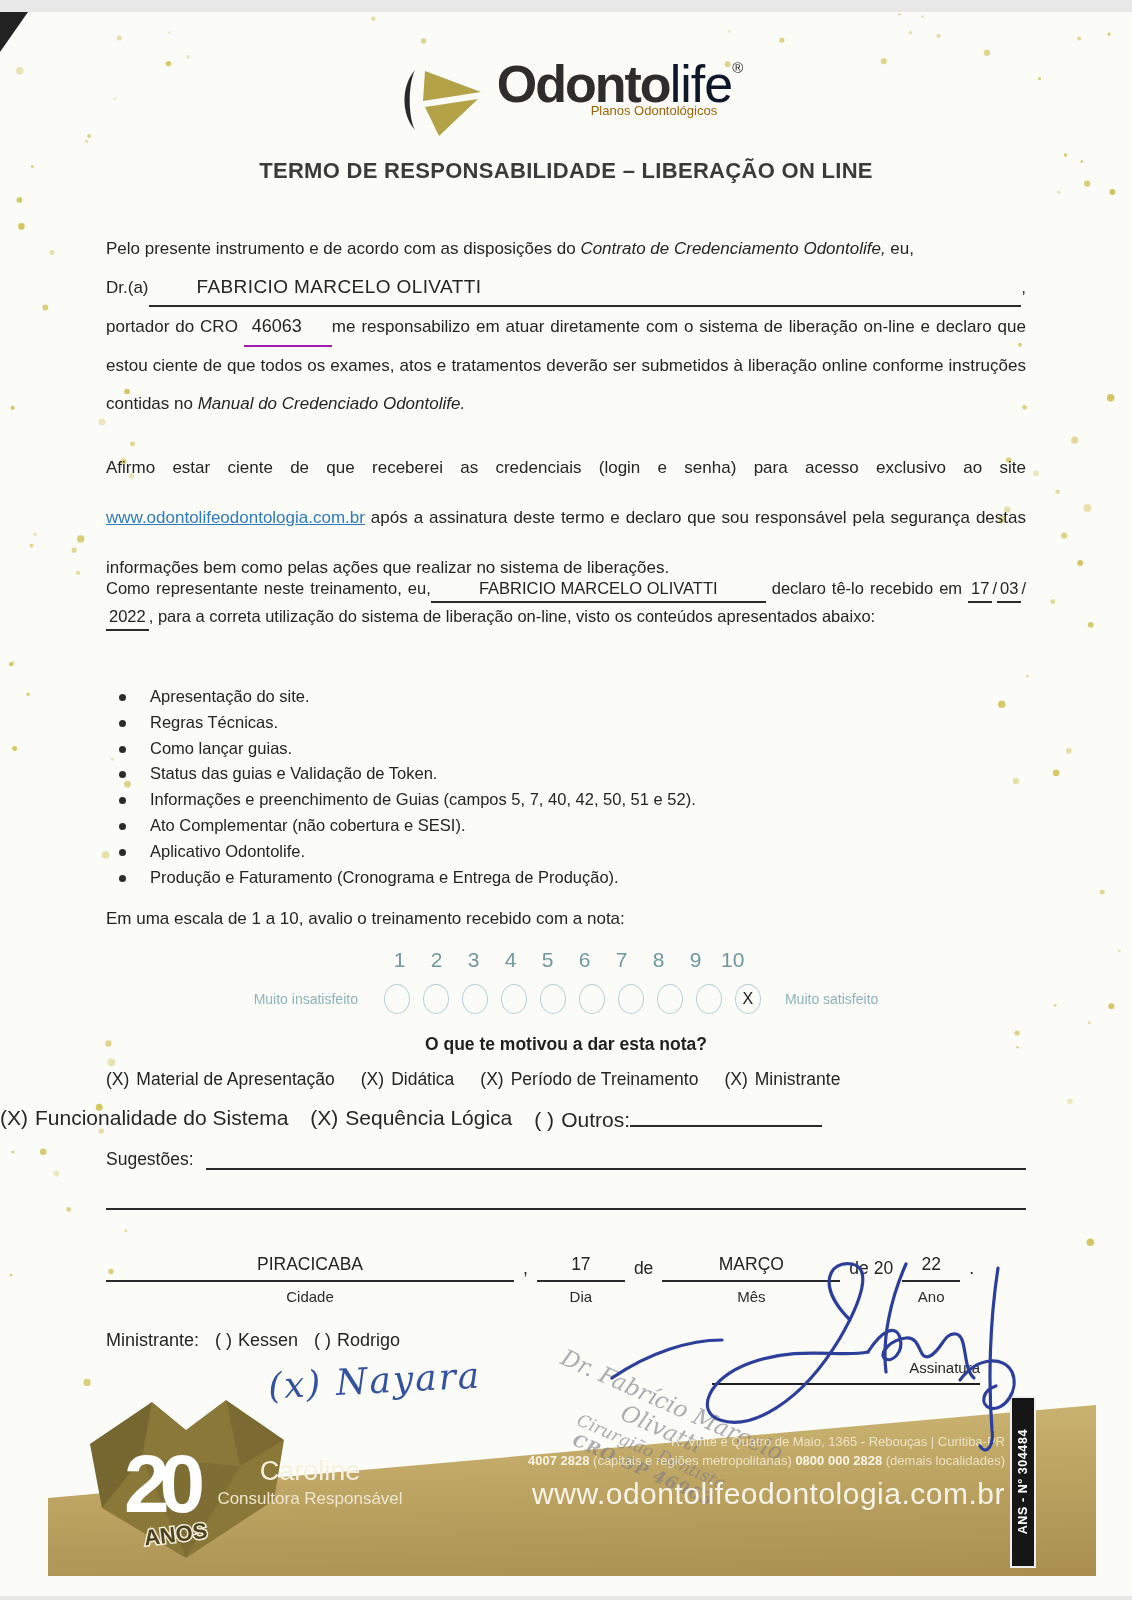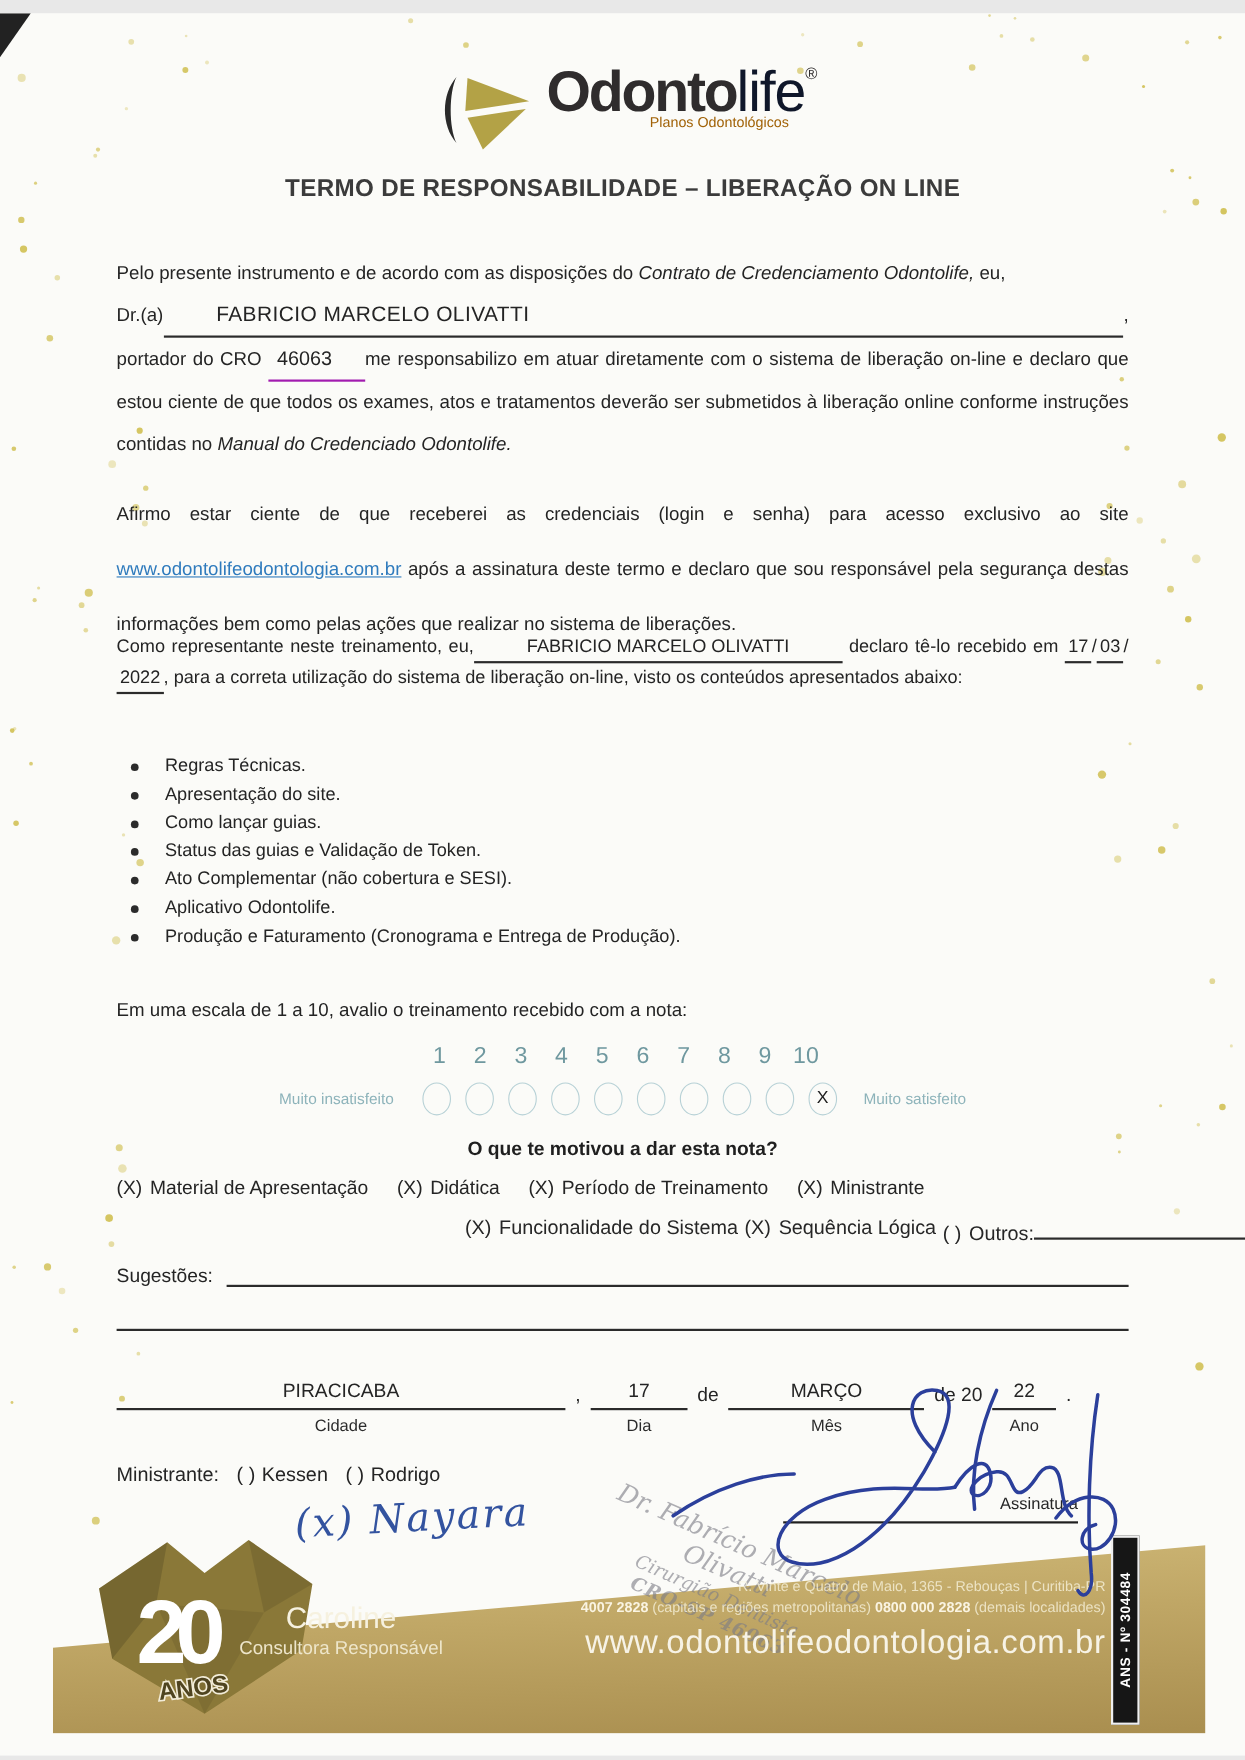--- a/index.html
+++ b/index.html
@@ -49,21 +49,21 @@
   .num-row span{width:23px;text-align:center;font-size:21px;color:#6f989f;}
   .circle-row{position:absolute;top:972px;left:0;width:100%;display:flex;justify-content:center;align-items:center;}
   .scale-label{font-size:14px;color:#8db3ba;}
   .scale-label.l{margin-right:26px;text-align:center;} .scale-label.r{margin-left:24px;}
   .circles{display:flex;gap:13px;}
   .circle{width:24px;height:28px;border:1.5px solid #b7d1d6;border-radius:50%;
     display:flex;align-items:center;justify-content:center;font-size:16px;color:#1c1c1c;background:transparent;}
 
   .question{position:absolute;top:1022px;left:0;width:100%;text-align:center;font-weight:700;font-size:17.5px;color:#1f1f1f;}
   .cb-row1{top:1057px;display:flex;gap:26px;font-size:17.5px;}
-  .cb-row2{position:absolute;top:1094px;left:0;width:100%;display:flex;justify-content:flex-end;gap:6px;font-size:18px;}
+  .cb-row2{position:absolute;top:1094px;left:0;width:100%;display:flex;justify-content:flex-start;gap:22px;font-size:21px;}
   .cb .mk{margin-right:7px;}
   .blank-line{display:inline-block;width:192px;border-bottom:2px solid #2b2b2b;height:19px;}
 
   .sug-row{top:1132px;display:flex;align-items:flex-end;font-size:17.5px;}
   .sug-fill{flex:1;border-bottom:2.5px solid #2b2b2b;height:24px;margin-left:12px;}
   .rule-2{position:absolute;left:106px;width:920px;top:1196px;border-top:2.5px solid #2b2b2b;}
 
   .citydate{top:1242px;display:flex;align-items:flex-start;font-size:17.5px;width:880px;}
   .field{display:flex;flex-direction:column;align-items:center;}
   .field .val{border-bottom:2px solid #2b2b2b;width:100%;text-align:center;height:26px;}
@@ -238,24 +238,25 @@
 
   <div class="body-block p2 justify">
     <span>Afirmo estar ciente de que receberei as credenciais (login e senha) para acesso exclusivo ao site </span><span class="site-link">www.odontolifeodontologia.com.br</span><span> após a assinatura deste termo e declaro que sou responsável pela segurança destas informações bem como pelas ações que realizar no sistema de liberações.</span>
   </div>
 
   <div class="body-block p3 justify">
     <span>Como representante neste treinamento, eu,</span><span class="name-field">FABRICIO MARCELO OLIVATTI</span><span> declaro tê-lo recebido em </span><span class="date-field">17</span><span>/</span><span class="date-field">03</span><span>/</span><span class="date-field">2022</span><span>,  para a correta utilização do sistema de liberação on-line, visto os conteúdos apresentados abaixo:</span>
   </div>
 
   <ul class="body-block topics">
+    <li>Apresentação do site.</li>
     <li>Regras Técnicas.</li>
-    <li>Apresentação do site.</li>
     <li>Como lançar guias.</li>
     <li>Status das guias e Validação de Token.</li>
+    <li>Informações e preenchimento de Guias (campos 5, 7, 40, 42, 50, 51 e 52).</li>
     <li>Ato Complementar (não cobertura e SESI).</li>
     <li>Aplicativo Odontolife.</li>
     <li>Produção e Faturamento (Cronograma e Entrega de Produção).</li>
   </ul>
 
   <div class="body-block rating-prompt">Em uma escala de 1 a 10, avalio o treinamento recebido com a nota:</div>
   <div class="num-row">
     <span>1</span>
     <span>2</span>
     <span>3</span>

